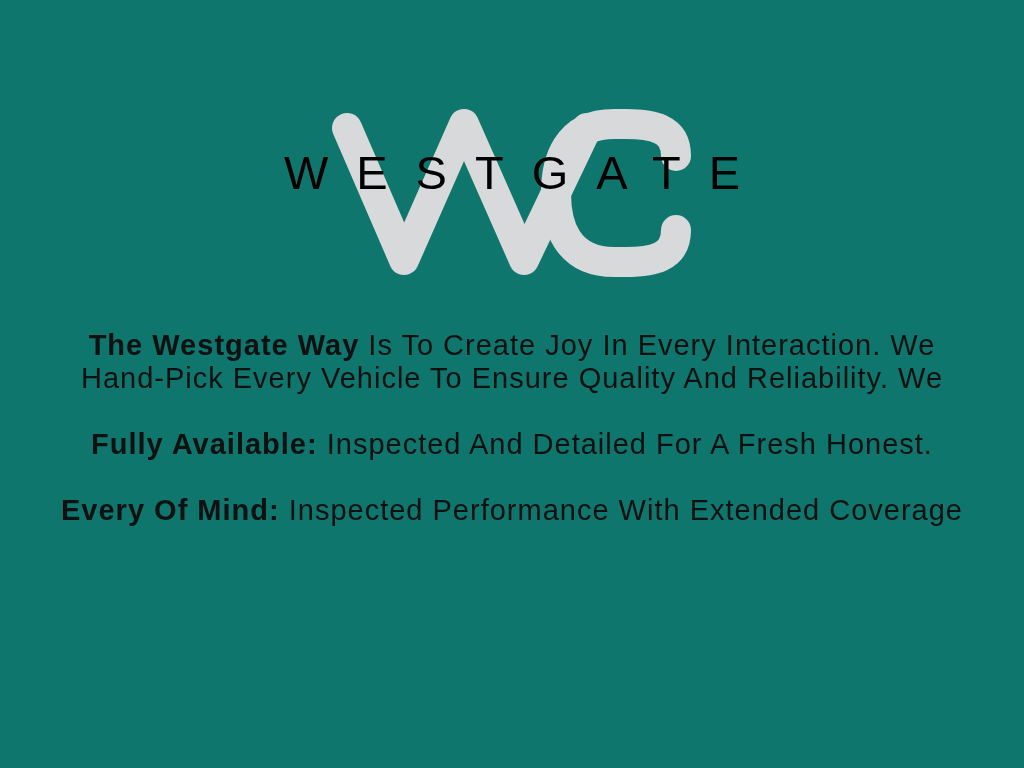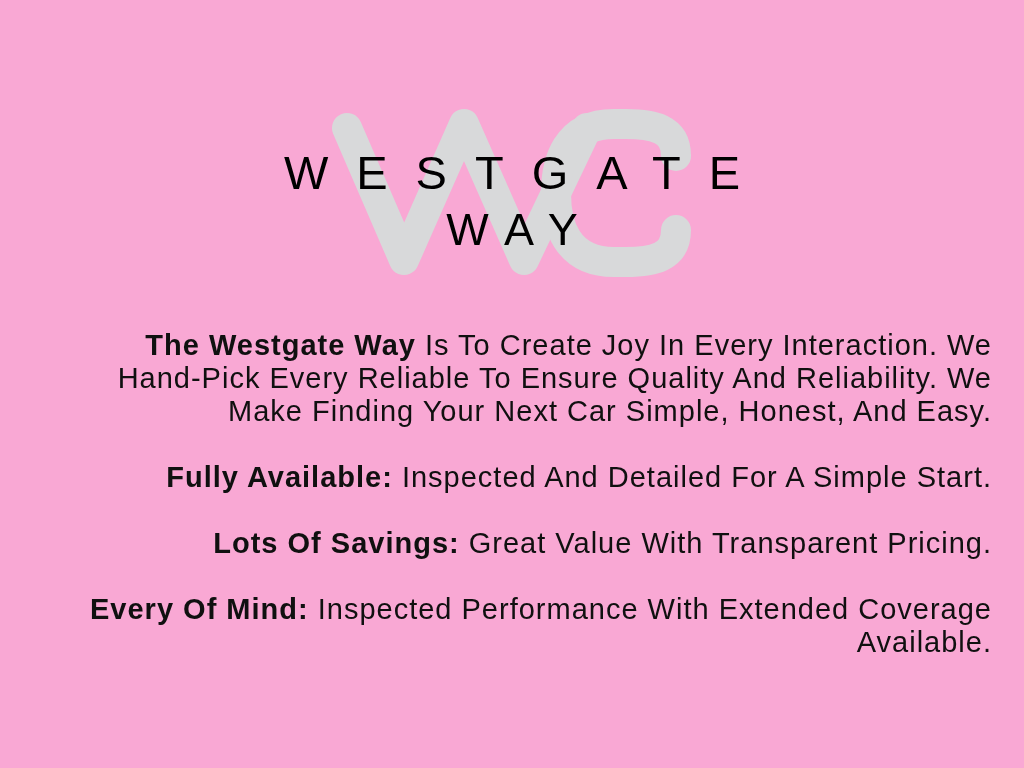--- a/index.html
+++ b/index.html
@@ -11,21 +11,21 @@
     width: 1024px;
     height: 768px;
     overflow: hidden;
     font-family: "Liberation Sans", sans-serif;
     color: #101010;
   }
   .page {
     position: relative;
     width: 1024px;
     height: 768px;
-    background: #f9a8d4;
+    background: #0f766e;
   }
   
   .logo-block {
     position: relative;
     height: 170px;
     padding-top: 108px;
   }
   .monogram {
     position: absolute;
     left: 50%;
@@ -54,21 +54,21 @@
   .wordmark-sub {
     top: 204px;               
     font-size: 45px;
     letter-spacing: 17px;
     padding-left: 17px;
   }
   
   .content {
     width: 960px;
     margin: 51px auto 0;
-    text-align: right;
+    text-align: center;
     font-size: 29px;
     line-height: 33px;
     letter-spacing: 1px;
     color: #101010;
   }
   .para {
     margin: 0 0 33px 0;
   }
   .line {
     white-space: nowrap;
@@ -84,52 +84,40 @@
 
   <div class="logo-block">
 
     <svg class="monogram" width="364" height="170" viewBox="0 0 364 170" role="img" aria-label="WC">
       <path d="M17 20 L74 152 L134 16 L194 152 L257 20" fill="none" stroke="#d8d9da" stroke-width="30" stroke-linecap="round" stroke-linejoin="round"></path>
       <path d="M346 48 C346 20 322 16 296 16 L284 16 C236 16 226 54 226 85 C226 116 236 154 284 154 L296 154 C322 154 346 150 346 122" fill="none" stroke="#d8d9da" stroke-width="30" stroke-linecap="round" stroke-linejoin="round"></path>
     </svg>
 
     <div class="wordmark">WESTGATE</div>
 
-    <div class="wordmark-sub">WAY</div>
   </div>
 
   <div class="content">
 
     <div class="para">
       <div class="line">
         <strong>The Westgate Way</strong><span> Is To Create Joy In Every Interaction. We</span>
       </div>
       <div class="line">
-        <span>Hand-Pick Every Reliable To Ensure Quality And Reliability. We</span>
-      </div>
-      <div class="line">
-        <span>Make Finding Your Next Car Simple, Honest, And Easy.</span>
+        <span>Hand-Pick Every Vehicle To Ensure Quality And Reliability. We</span>
       </div>
     </div>
 
     <div class="para">
       <div class="line">
-        <strong>Fully Available:</strong><span> Inspected And Detailed For A Simple Start.</span>
+        <strong>Fully Available:</strong><span> Inspected And Detailed For A Fresh Honest.</span>
       </div>
     </div>
 
-    <div class="para">
-      <div class="line">
-        <strong>Lots Of Savings:</strong><span> Great Value With Transparent Pricing.</span>
-      </div>
-    </div>
 
     <div class="para">
       <div class="line">
         <strong>Every Of Mind:</strong><span> Inspected Performance With Extended Coverage</span>
-      </div>
-      <div class="line">
-        <span>Available.</span>
       </div>
     </div>
 
   </div>
 </div>
 
 </body></html>

